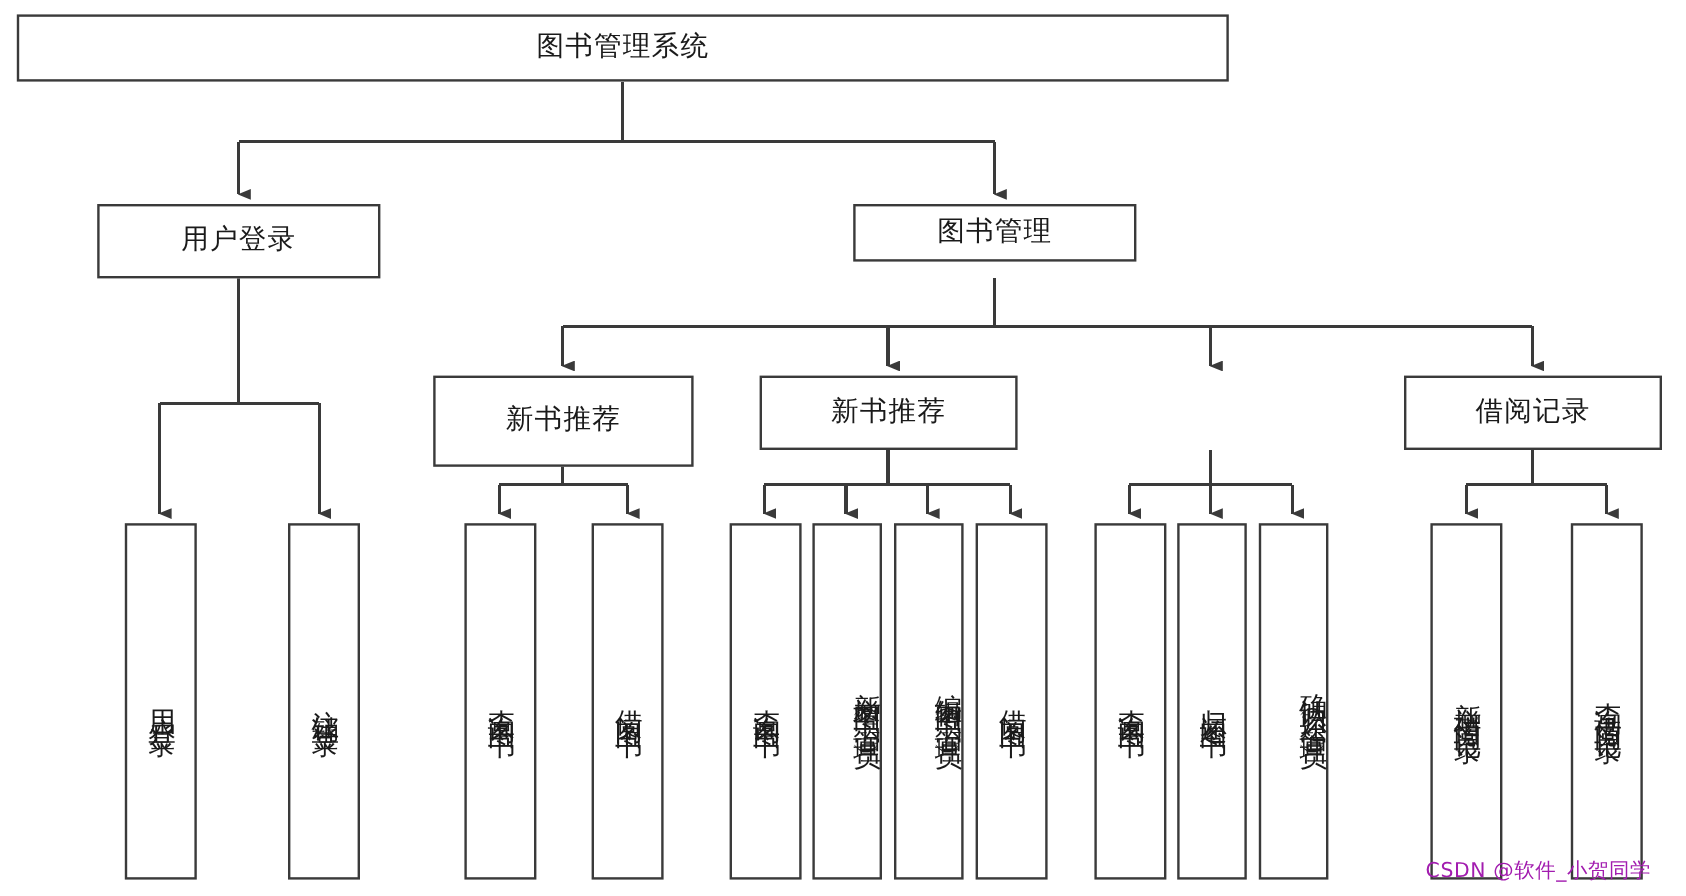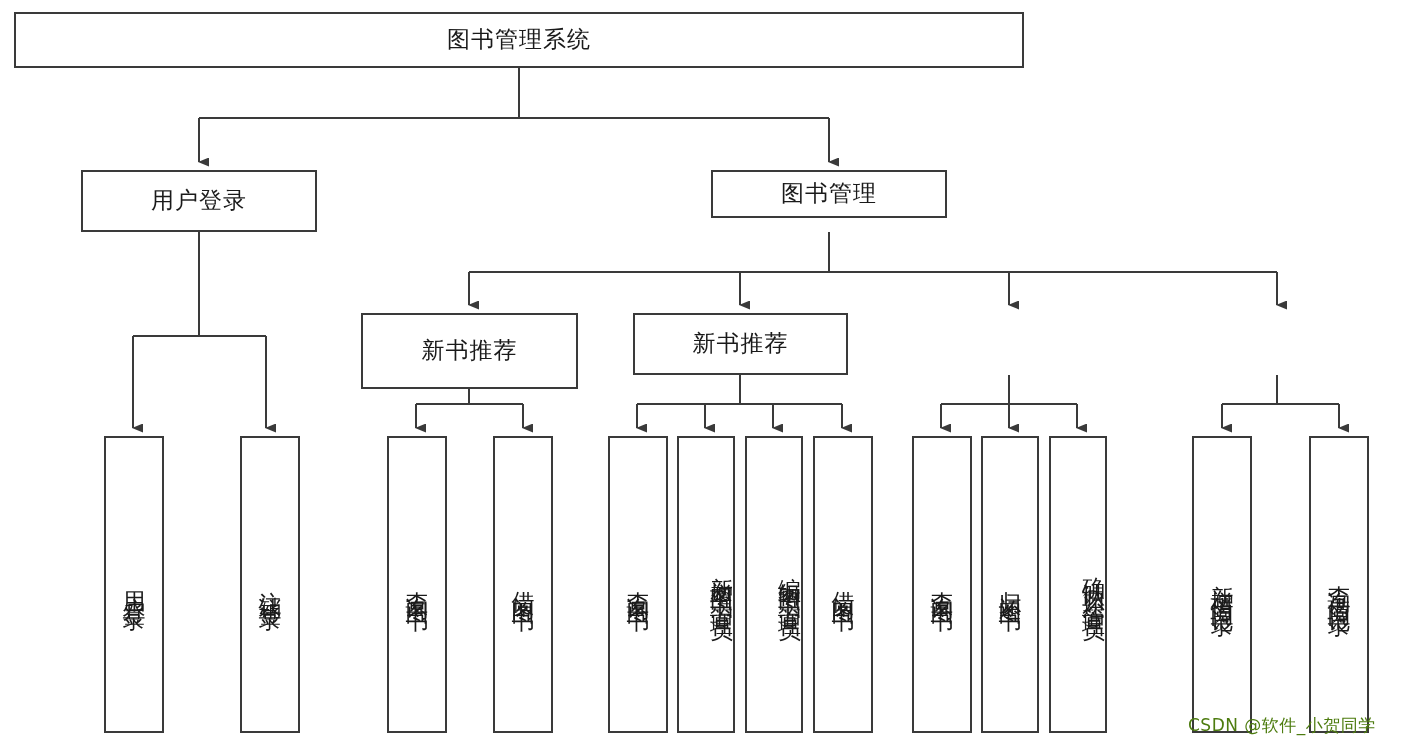--- a/index.html
+++ b/index.html
@@ -55,21 +55,21 @@
   }
   .node-v.tight {
     align-items: flex-start;
     padding-top: 6px;
   }
   .watermark {
     position: absolute;
     left: 1188px;
     top: 714px;
     font-size: 17px;
-    color: #4d7c0f;
+    color: #a21caf;
     letter-spacing: 0.5px;
     white-space: nowrap;
   }
 </style>
 </head>
 <body>
 
 <div id="canvas">
 
   <svg id="wires" viewBox="0 0 1405 747" width="1405" height="747">
@@ -129,20 +129,21 @@
 
   <div class="node node-h" style="left:81px; top:170px; width:236px; height:62px;">用户登录</div>
 
   <div class="node node-h" style="left:711px; top:170px; width:236px; height:48px;">图书管理</div>
 
   <div class="node node-h" style="left:361px; top:313px; width:217px; height:76px;">新书推荐</div>
 
   <div class="node node-h" style="left:633px; top:313px; width:215px; height:62px;">新书推荐</div>
 
 
+  <div class="node node-h" style="left:1170px; top:313px; width:215px; height:62px;">借阅记录</div>
 
   <div class="node node-v" style="left:104px; top:436px; width:60px; height:297px;">用户登录</div>
 
   <div class="node node-v" style="left:240px; top:436px; width:60px; height:297px;">注销登录</div>
 
   <div class="node node-v" style="left:387px; top:436px; width:60px; height:297px;">查询图书</div>
 
   <div class="node node-v" style="left:493px; top:436px; width:60px; height:297px;">借阅图书</div>
 
   <div class="node node-v" style="left:608px; top:436px; width:60px; height:297px;">查询图书</div>

